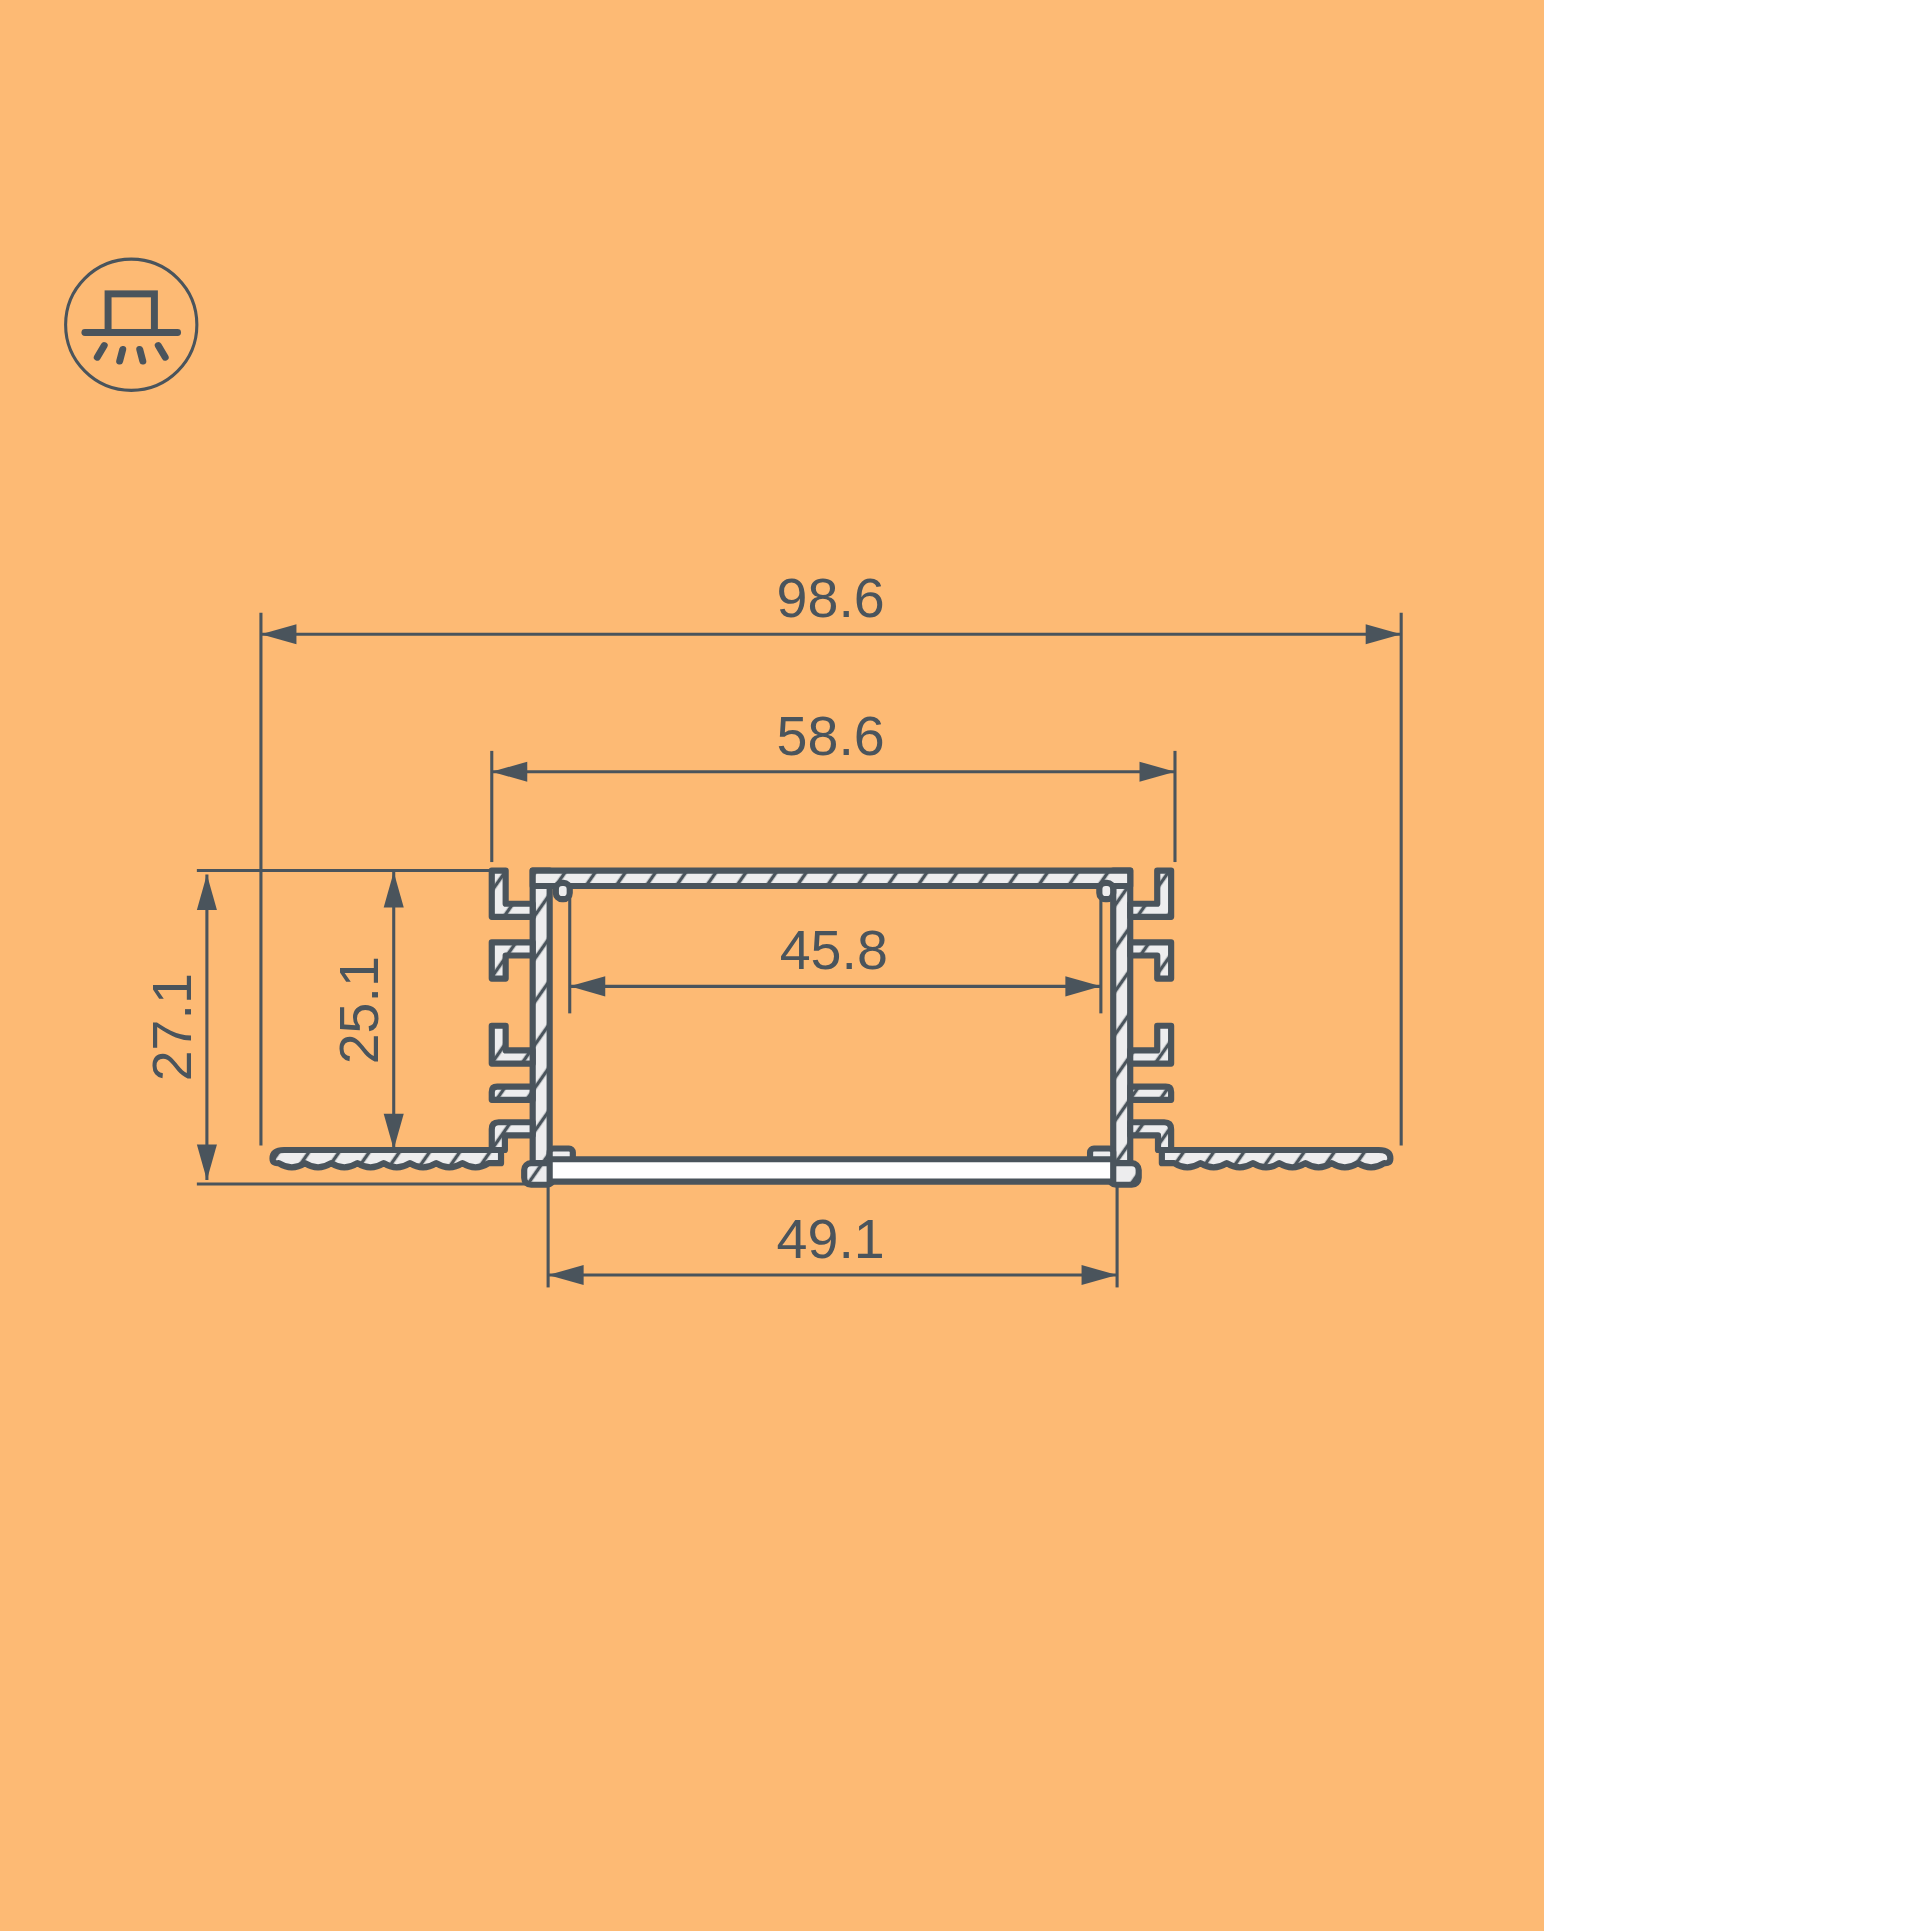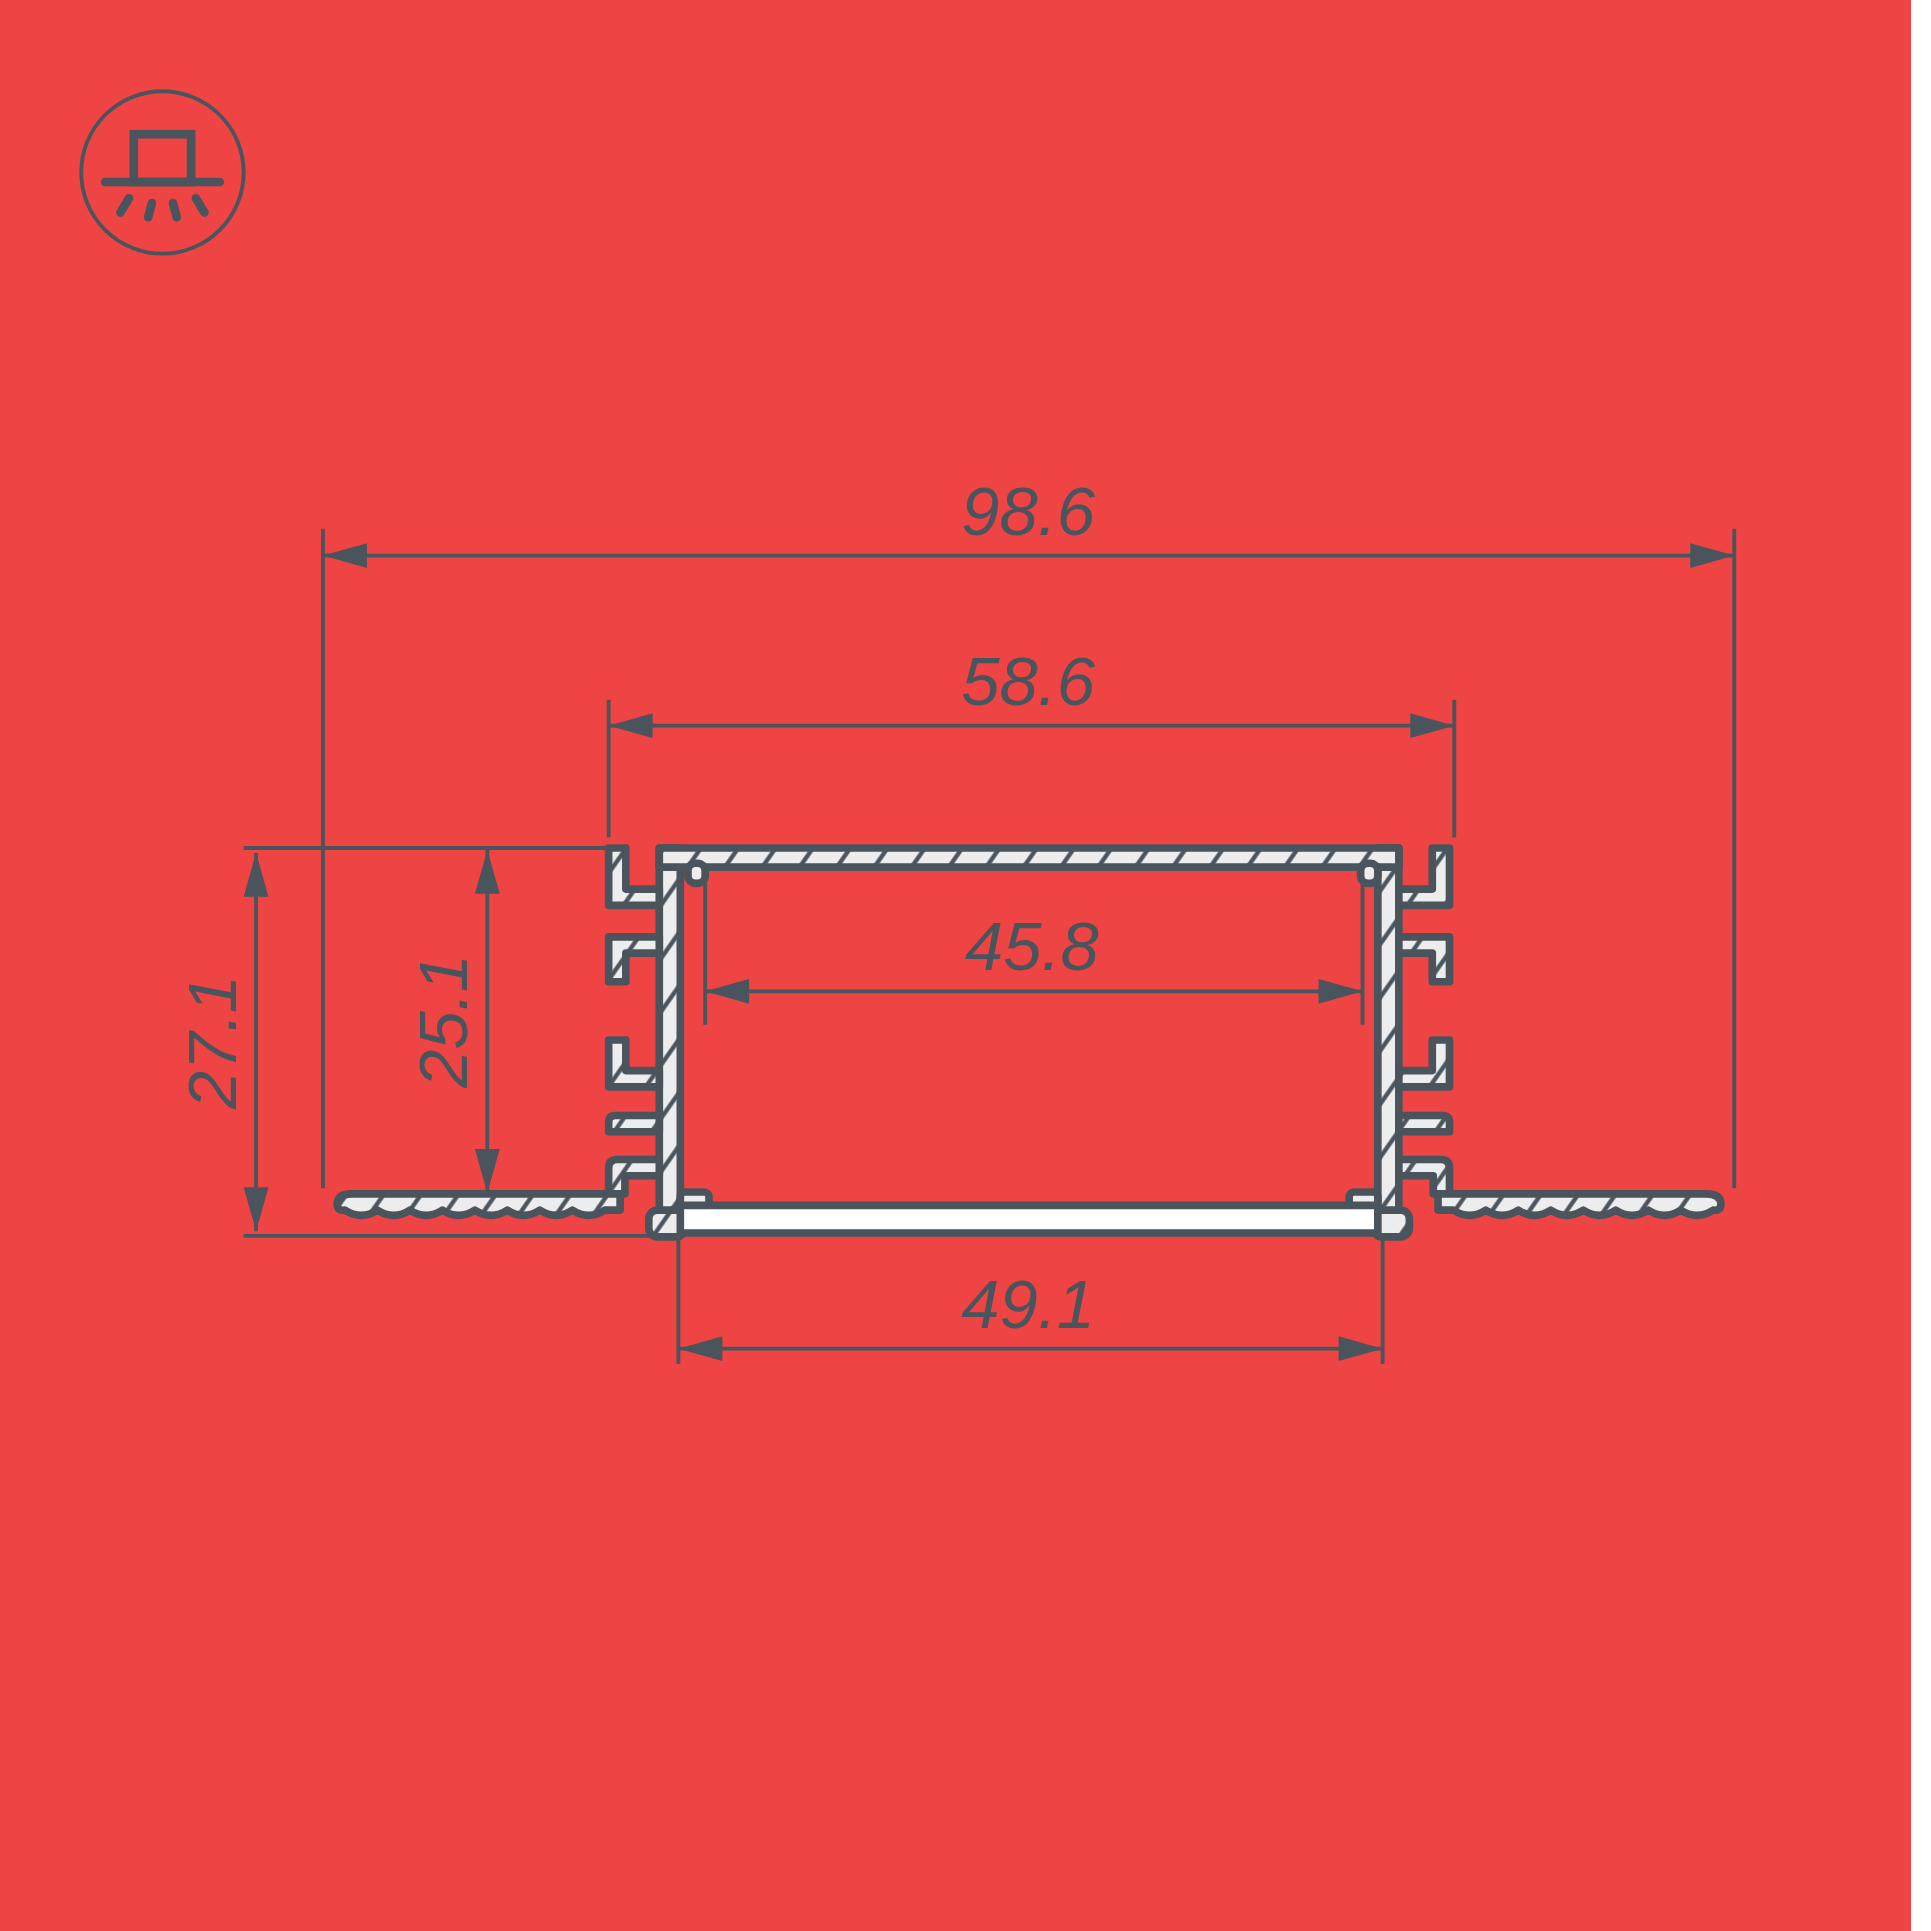--- a/index.html
+++ b/index.html
@@ -1,21 +1,20 @@
 <!DOCTYPE html>
 <html><head>
 <meta charset="utf-8">
 <style>
   html,body{margin:0;padding:0;background:#ffffff;}
   .canvas{
     position:relative;
-    width:1911px;height:1931px;
-    background:#ef4444;
+    width:1544px;height:1931px;
+    background:#fdba74;
     font-family:"Liberation Sans","DejaVu Sans",sans-serif;
-    font-style:italic;
   }
   svg{position:absolute;left:0;top:0;width:100%;height:100%;}
   .hatched{fill:url(#hatch);stroke:#4a545c;stroke-width:8;stroke-linejoin:round;stroke-linecap:round;}
   .lightpiece{fill:#ededee;stroke:#4a545c;stroke-width:8;stroke-linejoin:round;stroke-linecap:round;}
   .whitepiece{fill:#ffffff;stroke:#4a545c;stroke-width:8;stroke-linejoin:round;stroke-linecap:round;}
   .thin{stroke:#4a545c;stroke-width:4;fill:none;stroke-linecap:butt;}
   .arrow{fill:#4a545c;stroke:none;}
   .iconstroke{fill:none;stroke:#4a545c;stroke-width:4;}
   .iconglyph{fill:none;stroke:#4a545c;stroke-width:9;stroke-linecap:round;}
   .iconray{fill:none;stroke:#4a545c;stroke-width:9;stroke-linecap:round;}

